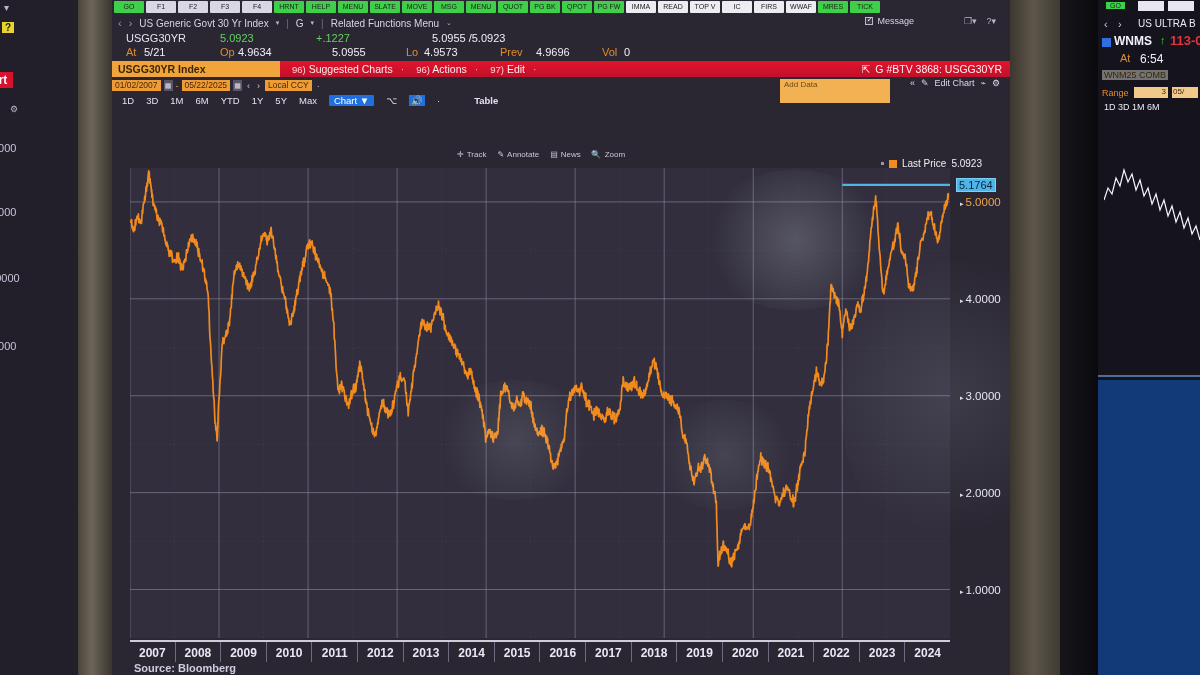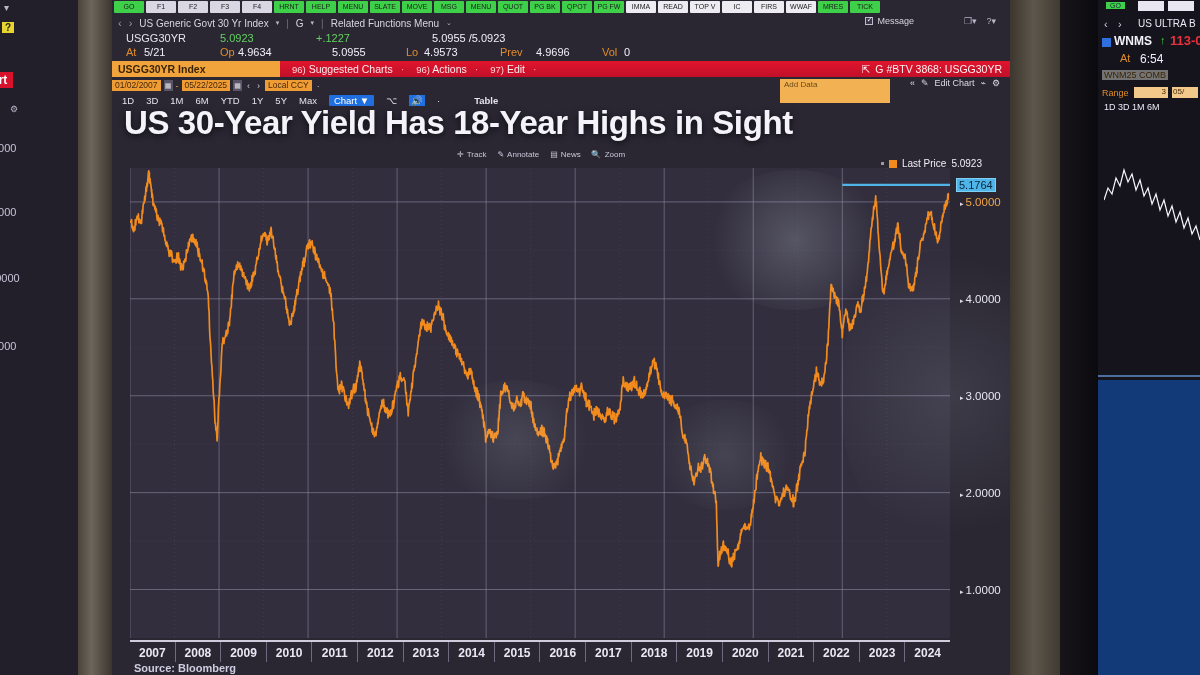--- a/index.html
+++ b/index.html
@@ -277,21 +277,20 @@
         <span class="per">1Y</span>
         <span class="per">5Y</span>
         <span class="per">Max</span>
         <span class="per sel">Chart ▼</span>
         <span>⌥</span>
         <span style="background: rgb(31, 111, 224); padding: 0px 2px;">🔊</span>
         <span>·</span>
         <span class="tbl">Table</span>
       </div>
 
-    <div class="chart-title">US 30-Year Yield Has 18-Year Highs in Sight</div>
 
     <div class="chart-tools" id="charttools">
         <span><span style="margin-right: 3px;">✛</span><span>Track</span></span>
         <span><span style="margin-right: 3px;">✎</span><span>Annotate</span></span>
         <span><span style="margin-right: 3px;">▤</span><span>News</span></span>
         <span><span style="margin-right: 3px;">🔍</span><span>Zoom</span></span>
       </div>
 
     <div class="legend">
       <span class="bullet"></span>

